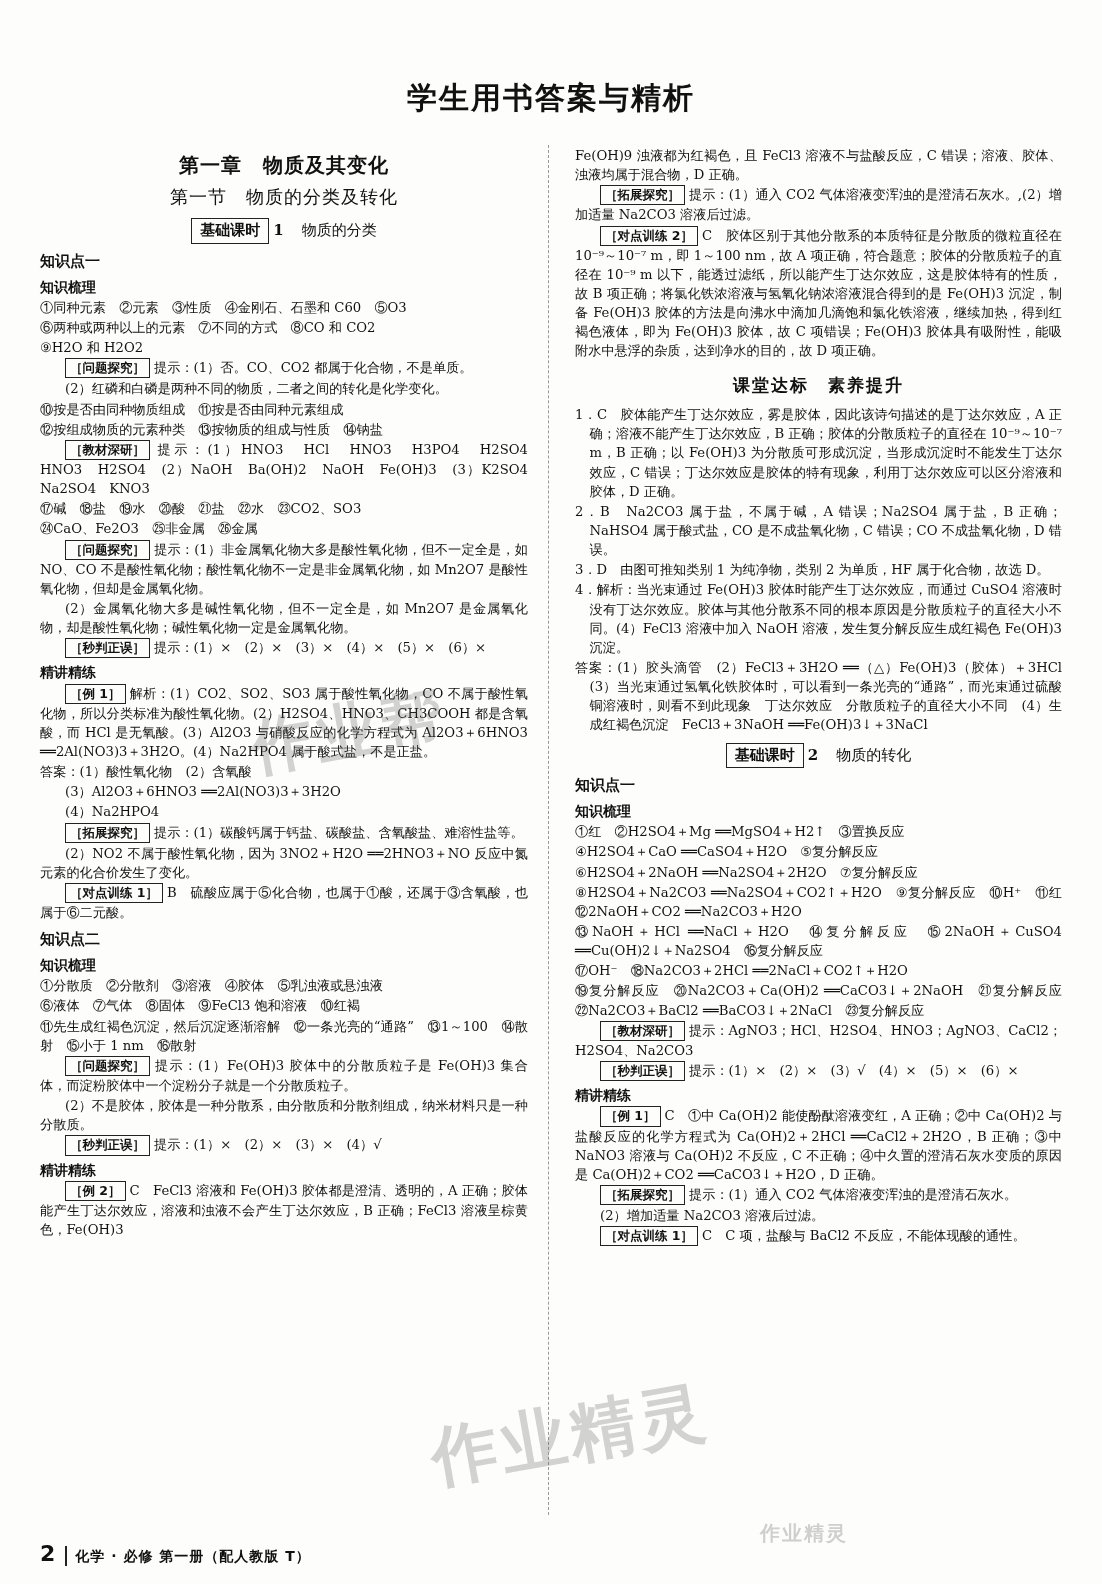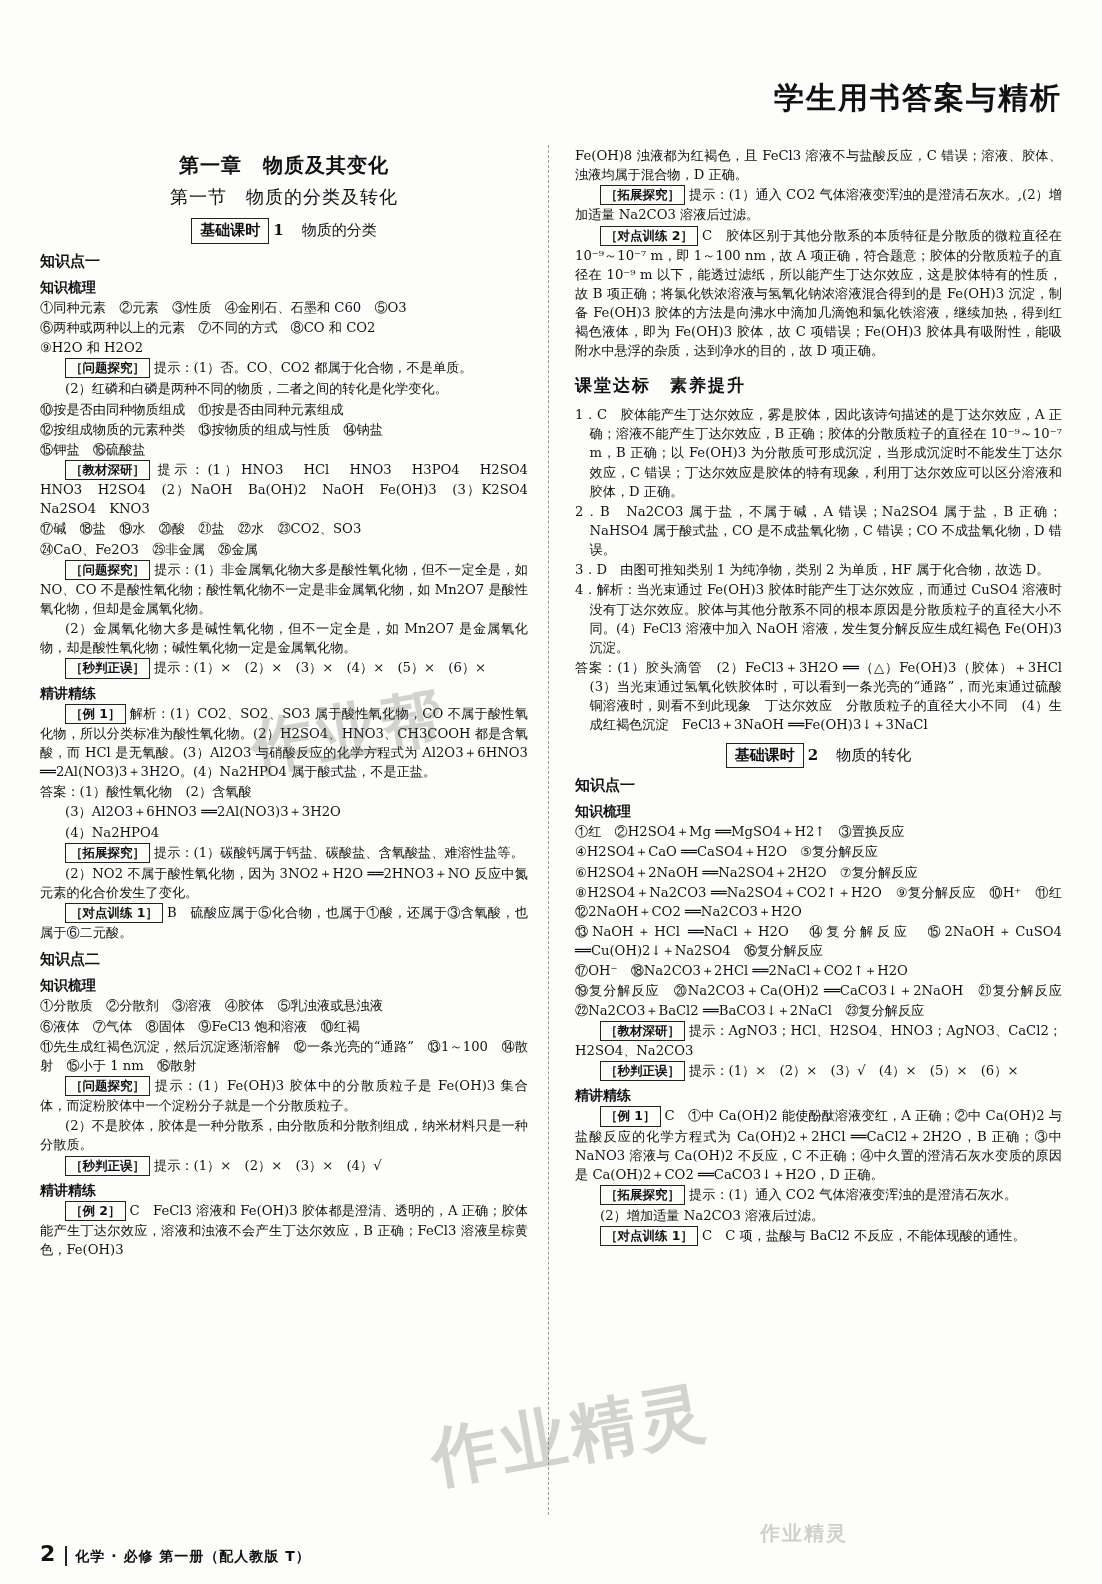--- a/index.html
+++ b/index.html
@@ -10,21 +10,21 @@
     color:#111;
     position:relative;
     overflow:hidden;
   }
   .page{
     position:absolute;inset:0;
     padding:28px 40px 0 40px;
     box-sizing:border-box;
   }
   .doc-title{
-    text-align:right;
+    text-align:center;
     font-size:30px;
     font-weight:bold;
     letter-spacing:2px;
     margin:50px 0 26px 0;
     font-family:"DejaVu Sans","Liberation Sans",sans-serif;
   }
   .columns{
     display:flex;
     gap:4px;
     height:1370px;
@@ -79,21 +79,21 @@
     display:inline-block;
     border:1px solid #222;
     padding:0 4px;
     font-weight:bold;
     font-size:12.5px;
     margin-right:4px;
     font-family:"DejaVu Sans","Liberation Sans",sans-serif;
     margin-left:25px;
   }
   .center-head{
-    font-size:17px;font-weight:bold;
+    text-align:center;font-size:17px;font-weight:bold;
     letter-spacing:2px;margin:12px 0 8px 0;
     font-family:"DejaVu Sans","Liberation Sans",sans-serif;
   }
   .numitem{margin:1px 0;text-align:justify;padding-left:1.1em;text-indent:-1.1em;}
   .footer{
     position:absolute;
     left:40px;right:40px;bottom:18px;
     display:flex;align-items:flex-end;
   }
   .pagenum{
@@ -145,21 +145,20 @@
       <div class="p">⑥两种或两种以上的元素　⑦不同的方式　⑧CO 和 CO2</div>
       <div class="p">⑨H2O 和 H2O2</div>
 
       <div class="p">
         <span class="boxlbl">［问题探究］</span><span>提示：(1）否。CO、CO2 都属于化合物，不是单质。</span>
       </div>
       <div class="p ind">(2）红磷和白磷是两种不同的物质，二者之间的转化是化学变化。</div>
 
       <div class="p">⑩按是否由同种物质组成　⑪按是否由同种元素组成</div>
       <div class="p">⑫按组成物质的元素种类　⑬按物质的组成与性质　⑭钠盐</div>
-      <div class="p">⑮钾盐　⑯硫酸盐</div>
 
       <div class="p">
         <span class="boxlbl">［教材深研］</span><span>提示：(1）HNO3　HCl　HNO3　H3PO4　H2SO4　HNO3　H2SO4　(2）NaOH　Ba(OH)2　NaOH　Fe(OH)3　(3）K2SO4　Na2SO4　KNO3</span>
       </div>
 
       <div class="p">⑰碱　⑱盐　⑲水　⑳酸　㉑盐　㉒水　㉓CO2、SO3</div>
       <div class="p">㉔CaO、Fe2O3　㉕非金属　㉖金属</div>
 
       <div class="p">
         <span class="boxlbl">［问题探究］</span><span>提示：(1）非金属氧化物大多是酸性氧化物，但不一定全是，如 NO、CO 不是酸性氧化物；酸性氧化物不一定是非金属氧化物，如 Mn2O7 是酸性氧化物，但却是金属氧化物。</span>
@@ -205,21 +204,21 @@
 
       <div class="sub">精讲精练</div>
       <div class="p">
         <span class="boxlbl">［例 2］</span><span>C　FeCl3 溶液和 Fe(OH)3 胶体都是澄清、透明的，A 正确；胶体能产生丁达尔效应，溶液和浊液不会产生丁达尔效应，B 正确；FeCl3 溶液呈棕黄色，Fe(OH)3</span>
       </div>
 
     </div>
 
     <div class="col right">
 
-      <div class="p">Fe(OH)8 浊液都为红褐色，且 FeCl3 溶液不与盐酸反应，C 错误；溶液、胶体、浊液均属于混合物，D 正确。</div>
+      <div class="p">Fe(OH)9 浊液都为红褐色，且 FeCl3 溶液不与盐酸反应，C 错误；溶液、胶体、浊液均属于混合物，D 正确。</div>
 
       <div class="p">
         <span class="boxlbl">［拓展探究］</span><span>提示：(1）通入 CO2 气体溶液变浑浊的是澄清石灰水。,(2）增加适量 Na2CO3 溶液后过滤。</span>
       </div>
 
       <div class="p">
         <span class="boxlbl">［对点训练 2］</span><span>C　胶体区别于其他分散系的本质特征是分散质的微粒直径在 10⁻⁹～10⁻⁷ m，即 1～100 nm，故 A 项正确，符合题意；胶体的分散质粒子的直径在 10⁻⁹ m 以下，能透过滤纸，所以能产生丁达尔效应，这是胶体特有的性质，故 B 项正确；将氯化铁浓溶液与氢氧化钠浓溶液混合得到的是 Fe(OH)3 沉淀，制备 Fe(OH)3 胶体的方法是向沸水中滴加几滴饱和氯化铁溶液，继续加热，得到红褐色液体，即为 Fe(OH)3 胶体，故 C 项错误；Fe(OH)3 胶体具有吸附性，能吸附水中悬浮的杂质，达到净水的目的，故 D 项正确。</span>
       </div>
 
       <div class="center-head">课堂达标　素养提升</div>

